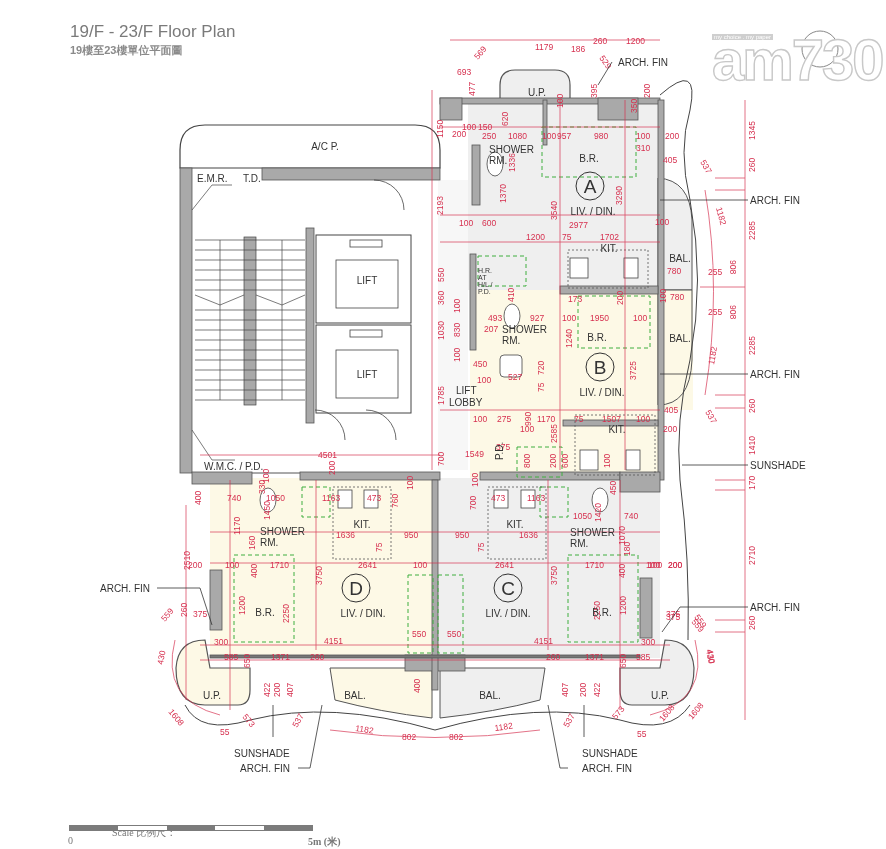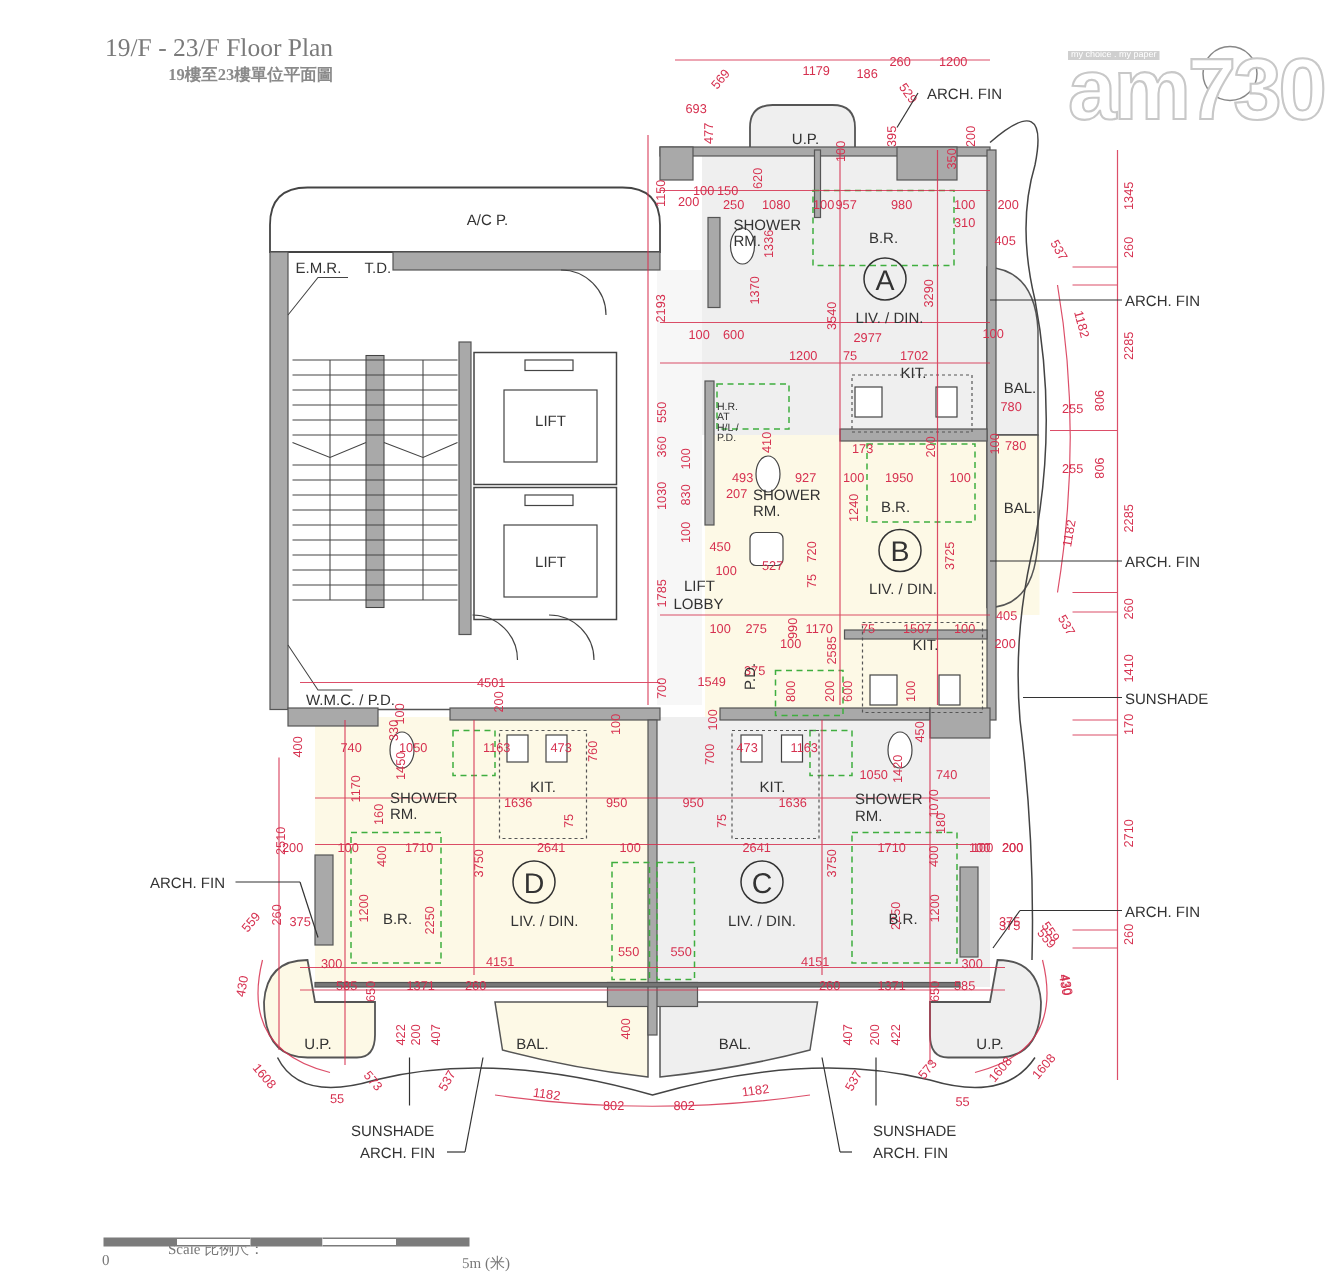--- a/index.html
+++ b/index.html
@@ -1,29 +1,29 @@
 <!DOCTYPE html>
 <html><head>
 <meta charset="utf-8">
 <style>
   html, body { margin:0; padding:0; background:#ffffff; }
   body { width:886px; height:849px; position:relative; overflow:hidden; font-family:"Liberation Sans", sans-serif; }
-  .title { position:absolute; left:70px; top:22px; font-family:Liberation Serif, serif; color:#7a7a7a; font-size:17px; line-height:19px;text-align:right; }
+  .title { position:absolute; left:70px; top:22px; font-family:Liberation Sans, sans-serif; color:#7a7a7a; font-size:17px; line-height:19px; }
   .title .cn { font-size:11px; font-weight:bold; color:#8a8a8a; }
   .logo { position:absolute; left:712px; top:24px; font-family:"Liberation Sans", sans-serif; }
   .logo .tag { position:absolute; left:0; top:10px; font-size:6px; color:#fff; background:#cfcfcf; padding:0 2px; white-space:nowrap; }
   .logo .mark { position:absolute; left:0; top:14px; font-size:58px; font-weight:bold; color:#fff; letter-spacing:-2px; -webkit-text-stroke:1.4px #c8c8c8; white-space:nowrap; line-height:44px; }
   svg#plan { position:absolute; left:0; top:0; }
   .scale { position:absolute; left:68px; top:811px; font-family:"Liberation Serif", serif; color:#777; font-size:10px; }
   .scale .bar { position:absolute; left:1px; top:14px; width:244px; height:6px; display:flex; }
   .scale .bar span { flex:1; height:6px; }
   .scale .bar .d { background:#7b7b7b; }
   .scale .bar .l { background:#fff; border-top:1px solid #7b7b7b; border-bottom:1px solid #7b7b7b; height:4px; }
   .scale .zero { position:absolute; left:0; top:24px; }
-  .scale .five { position:absolute; left:240px; top:24px; white-space:nowrap; }
+  .scale .five { position:absolute; left:240px; top:24px; white-space:nowrap;font-weight:bold; }
   .scale .lbl { position:absolute; left:0; top:15px; white-space:nowrap;margin-left:44px; }
   text { font-family:"Liberation Sans", sans-serif; }
   .rm { font-size:10px; fill:#333; }
   .dim { font-size:8.5px; fill:#d6304f; }
   .call { font-size:10px; fill:#333; }
 </style>
 </head>
 <body>
 
 <div class="title">

